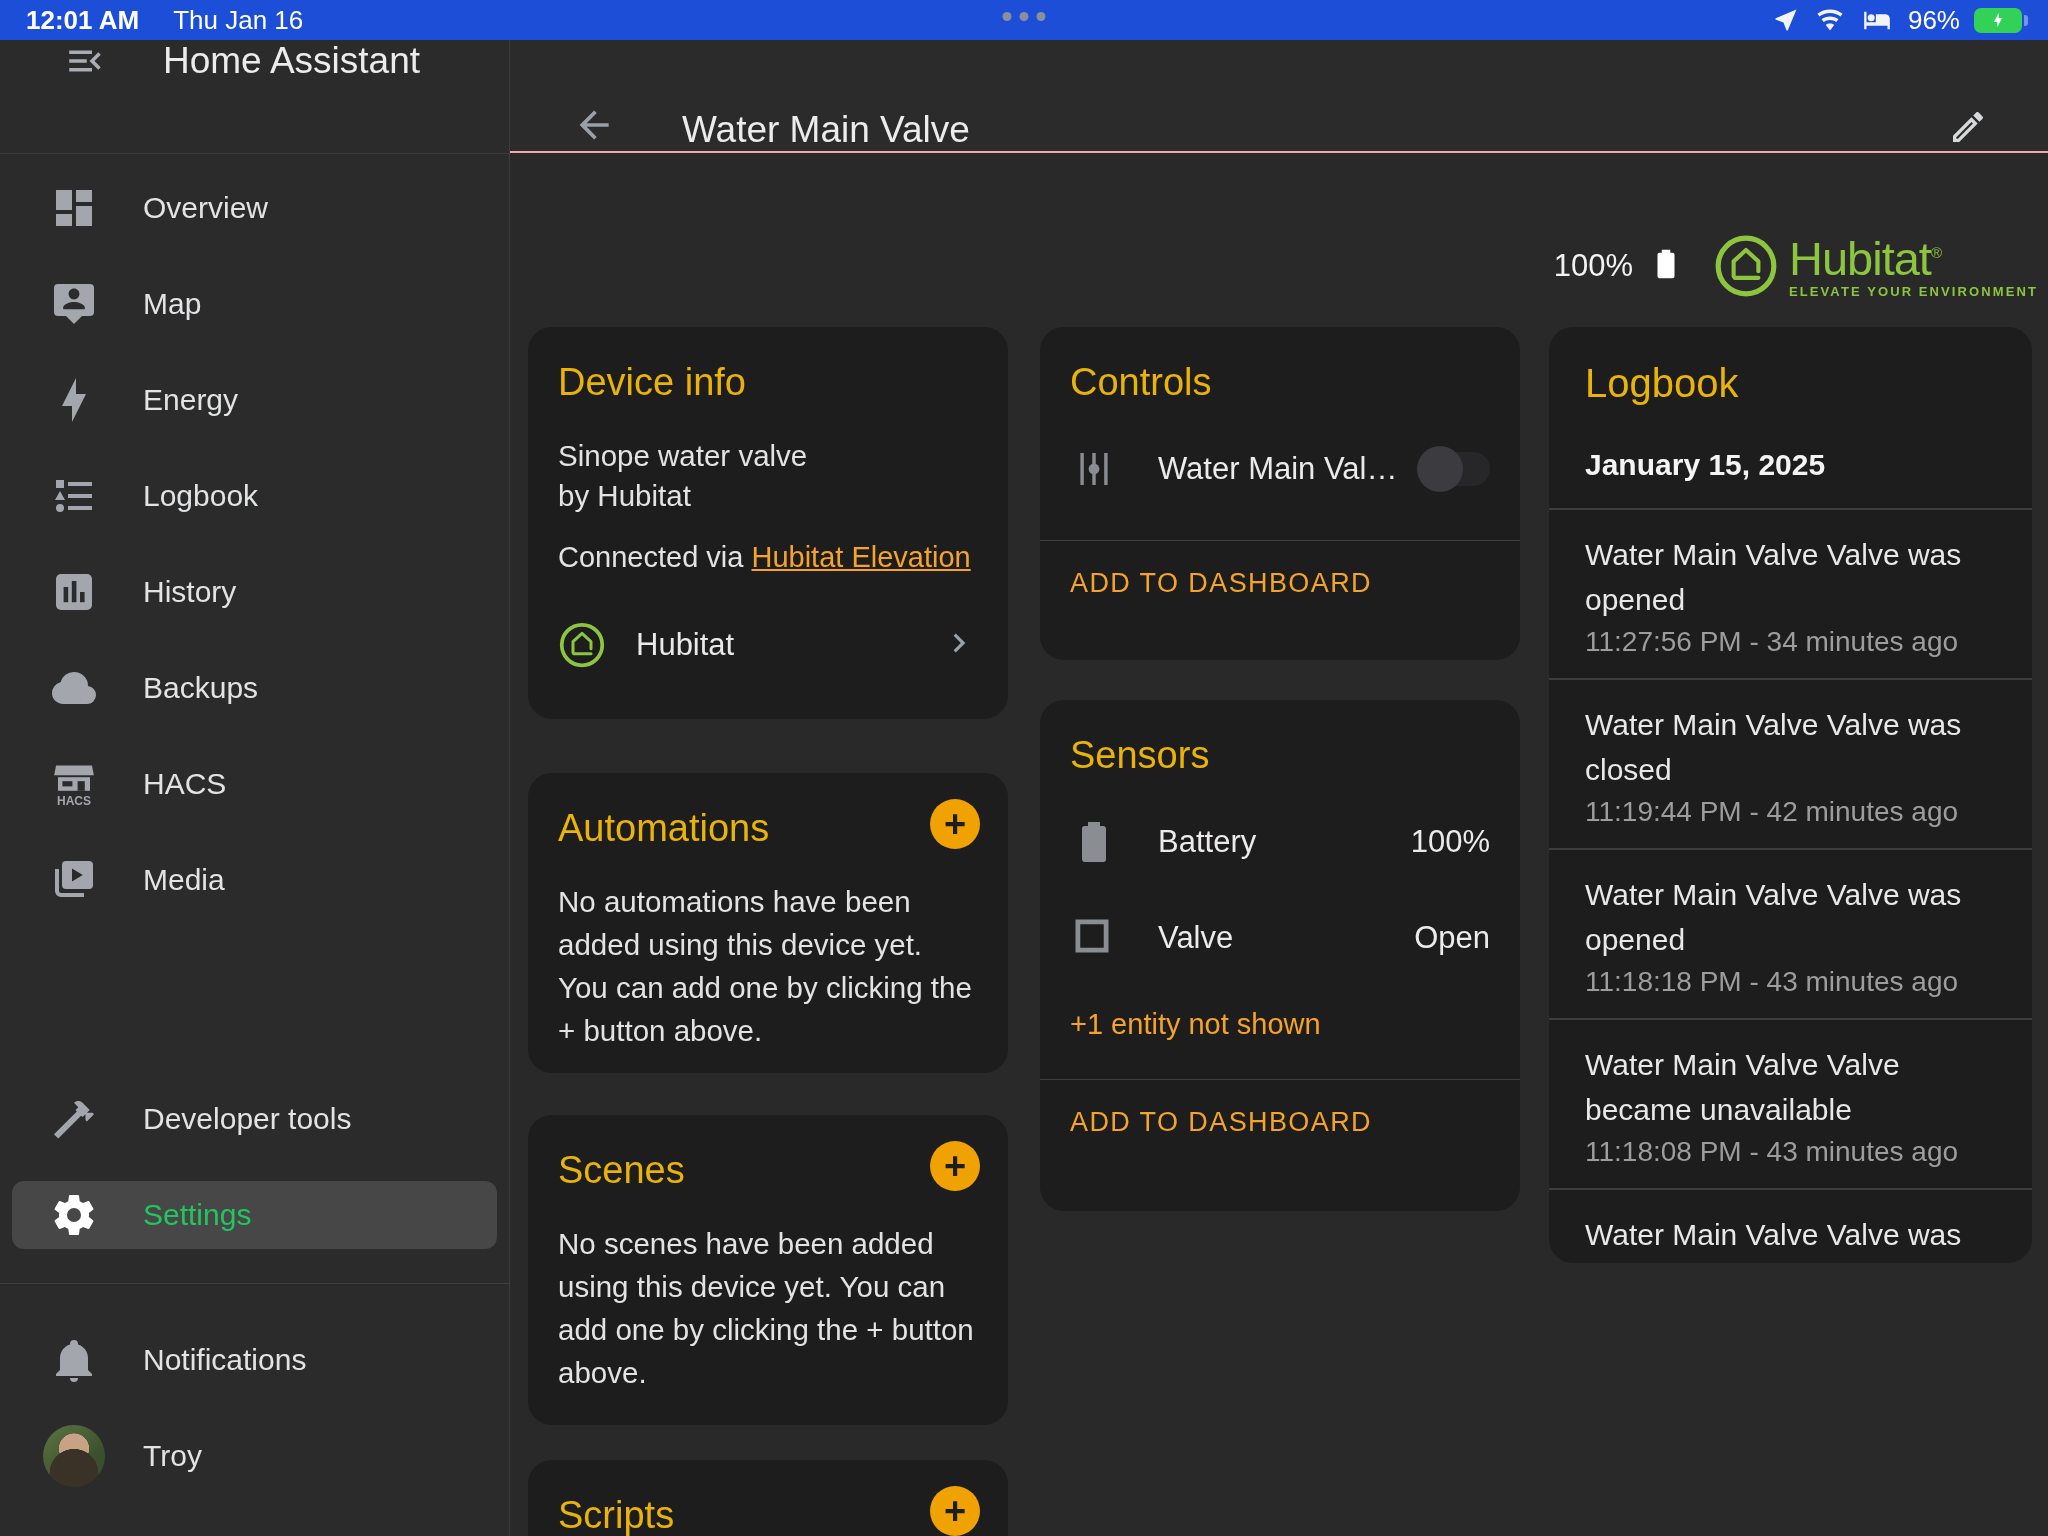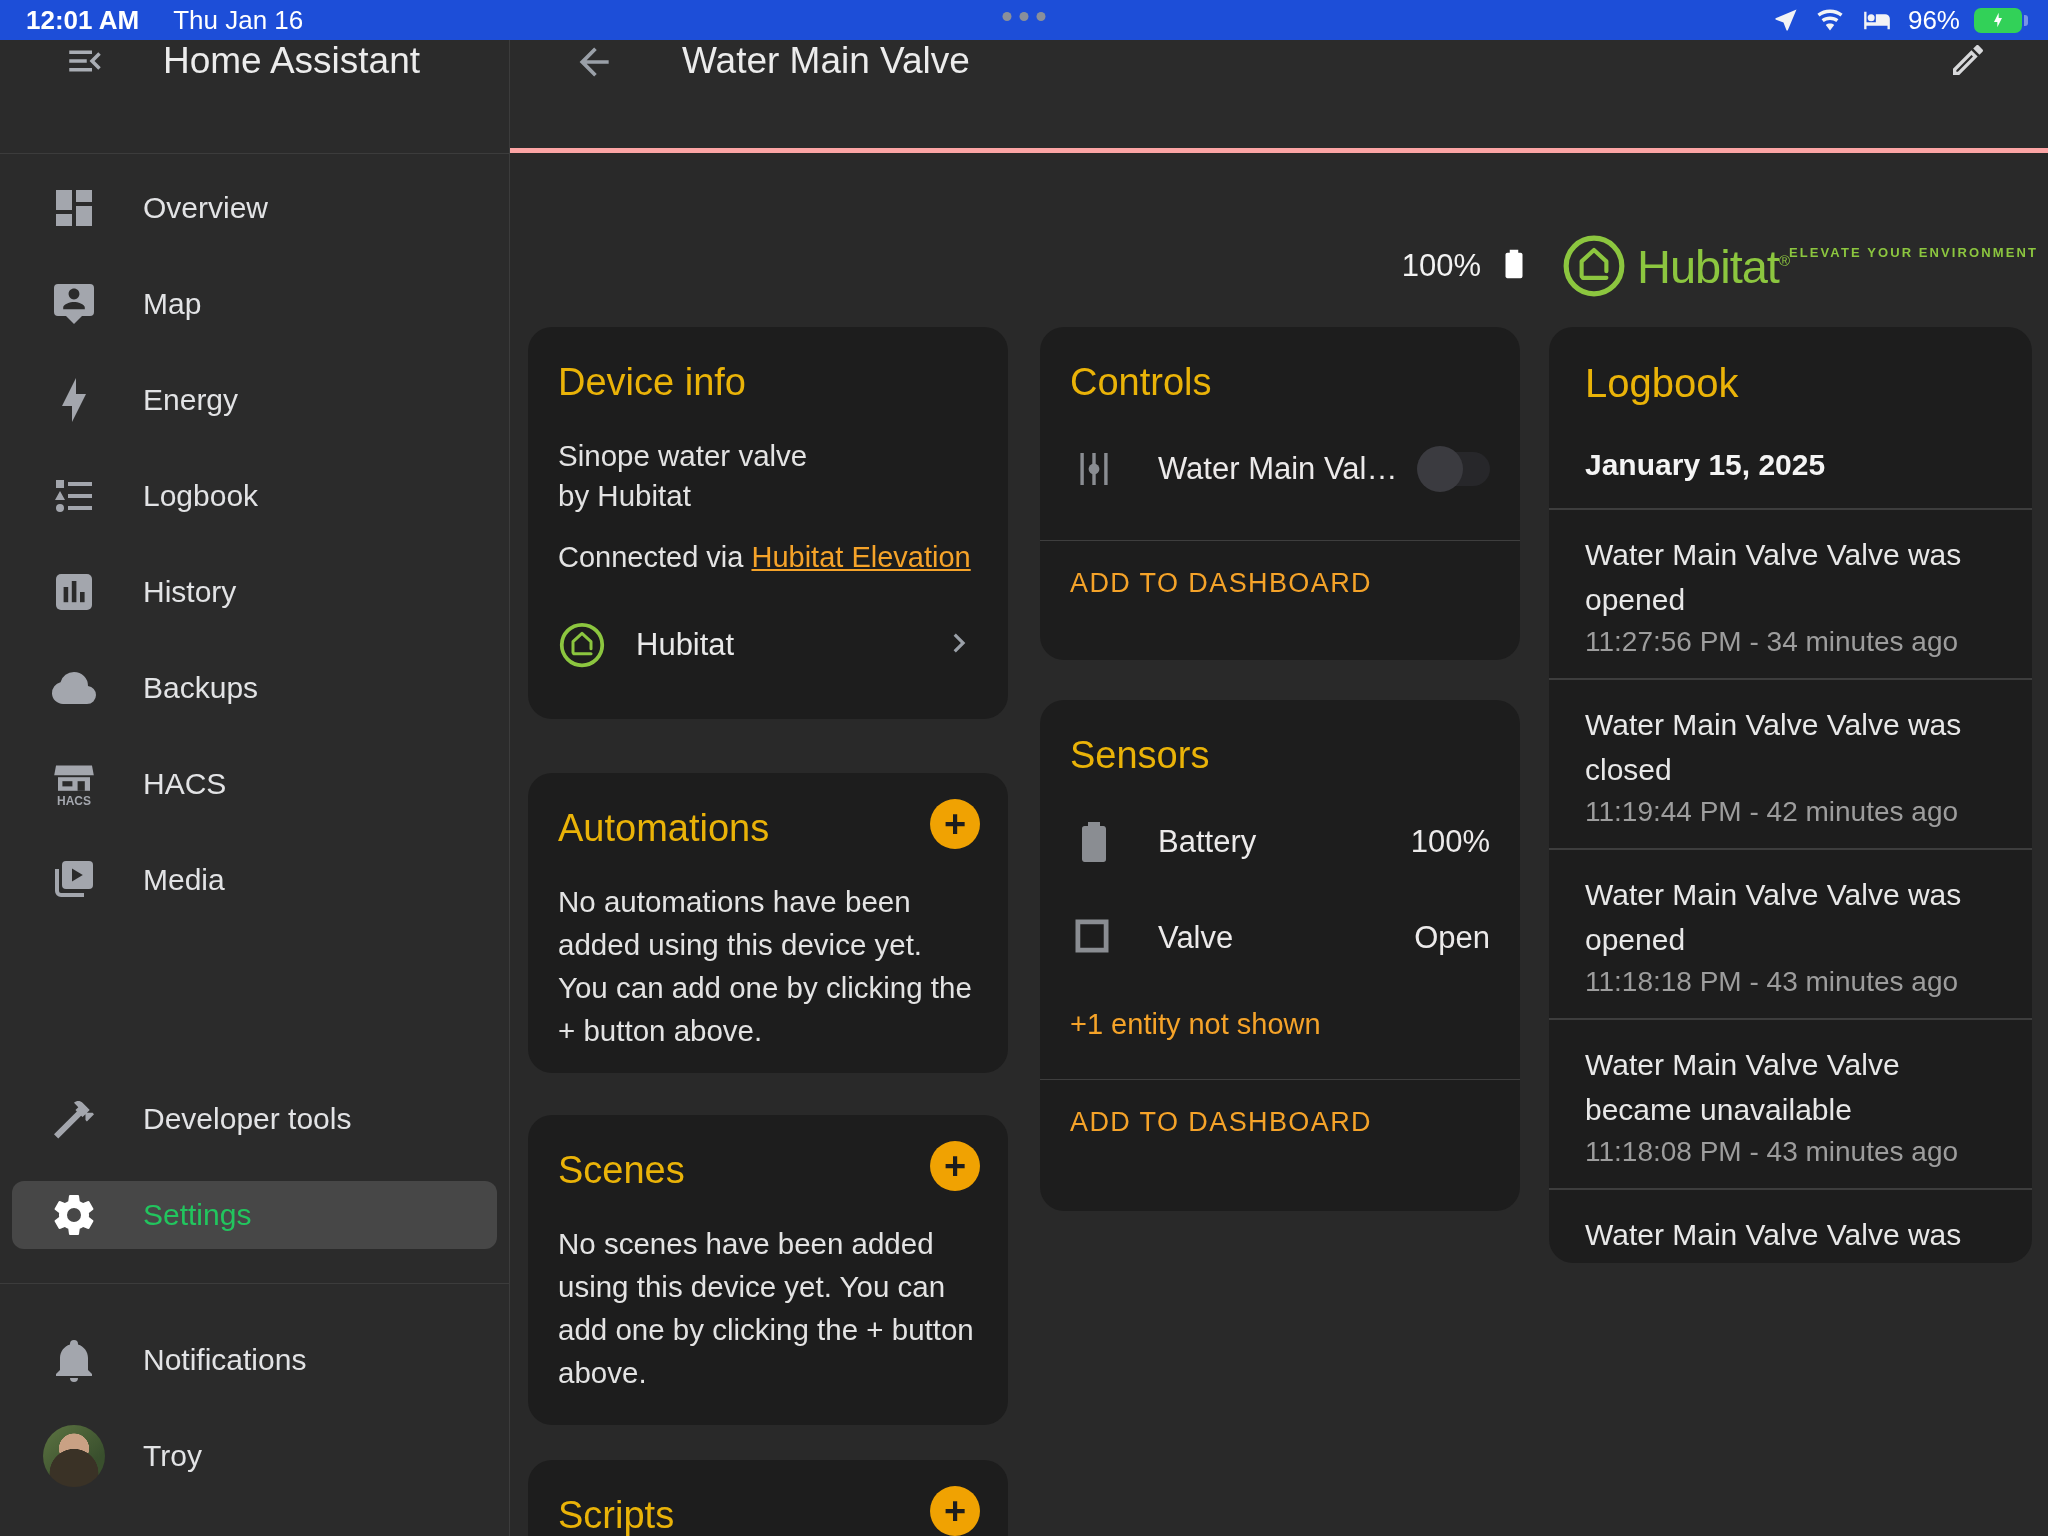--- a/index.html
+++ b/index.html
@@ -41,32 +41,32 @@
   .side-spacer{height:143px}
   .side-divider{height:1px;background:#3c3c3c;margin:20px 0 28px}
   .avatar{width:62px;height:62px;border-radius:50%;margin-right:38px;margin-left:-7px;
     background:
       radial-gradient(circle at 50% 78%, #3a3226 0 42%, transparent 43%),
       radial-gradient(circle at 50% 38%, #c9a184 0 30%, transparent 31%),
       linear-gradient(140deg,#5d7442,#394f2d 70%);
     position:relative;z-index:1}
   
   .main{flex:1;display:flex;flex-direction:column;background:#2b2b2b}
-  .main-header{height:113px;min-height:113px;border-bottom:5px solid #fca5a5;display:flex;
-    align-items:flex-start;padding:0 60px 0 62px;box-sizing:border-box}
+  .main-header{height:113px;min-height:113px;border-bottom:2px solid #fca5a5;display:flex;
+    align-items:flex-end;padding:0 60px 0 62px;box-sizing:border-box}
   .main-header .back{color:#9aa0a8;cursor:pointer}
   .main-header .title{font-size:37px;color:#ececec;margin-left:66px}
   .main-header .edit{margin-left:auto;color:#d8d9db;cursor:pointer}
   .content{flex:1;position:relative;background:#292929;overflow:hidden}
   
   .brand{position:absolute;top:80px;right:10px;display:flex;align-items:center;gap:16px}
   .brand .pct{font-size:31px;color:#f2f2f2}
   .brand .batt-ic{color:#fff}
   .brand .logo{display:flex;align-items:center;gap:10px;margin-left:14px}
-  .brand .wordmark{display:flex;line-height:1}
+  .brand .wordmark{display:flex;flex-direction:column;line-height:1}
   .brand .bname{font-size:47px;color:#8cc63f;letter-spacing:-1px}
   .brand .bname sup{font-size:15px}
   .brand .btag{font-size:13px;font-weight:bold;color:#8cc63f;letter-spacing:2.1px;margin-top:3px}
   
   .card{position:absolute;background:#1d1d1d;border-radius:24px;padding:30px;box-sizing:border-box;
     overflow:hidden}
   .card h2{margin:4px 0 0;font-size:38px;font-weight:400;color:#eab308}
   .muted{color:#c7c7c7}
   .plusbtn{position:absolute;top:26px;right:28px;width:50px;height:50px;border-radius:50%;
     background:#f0a202;border:none;color:#1d1d1d;font-size:38px;line-height:46px;font-weight:bold;

